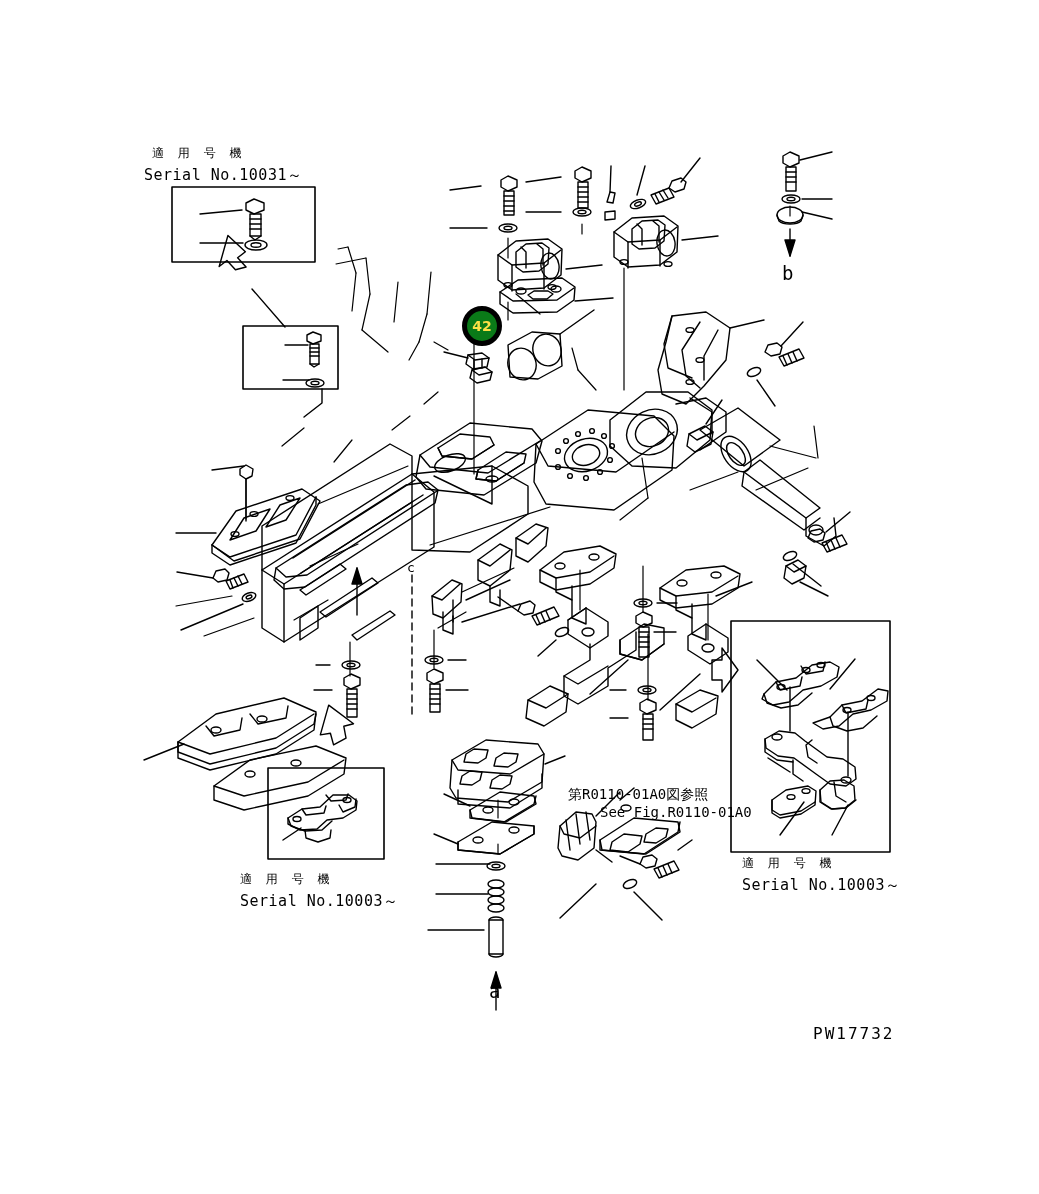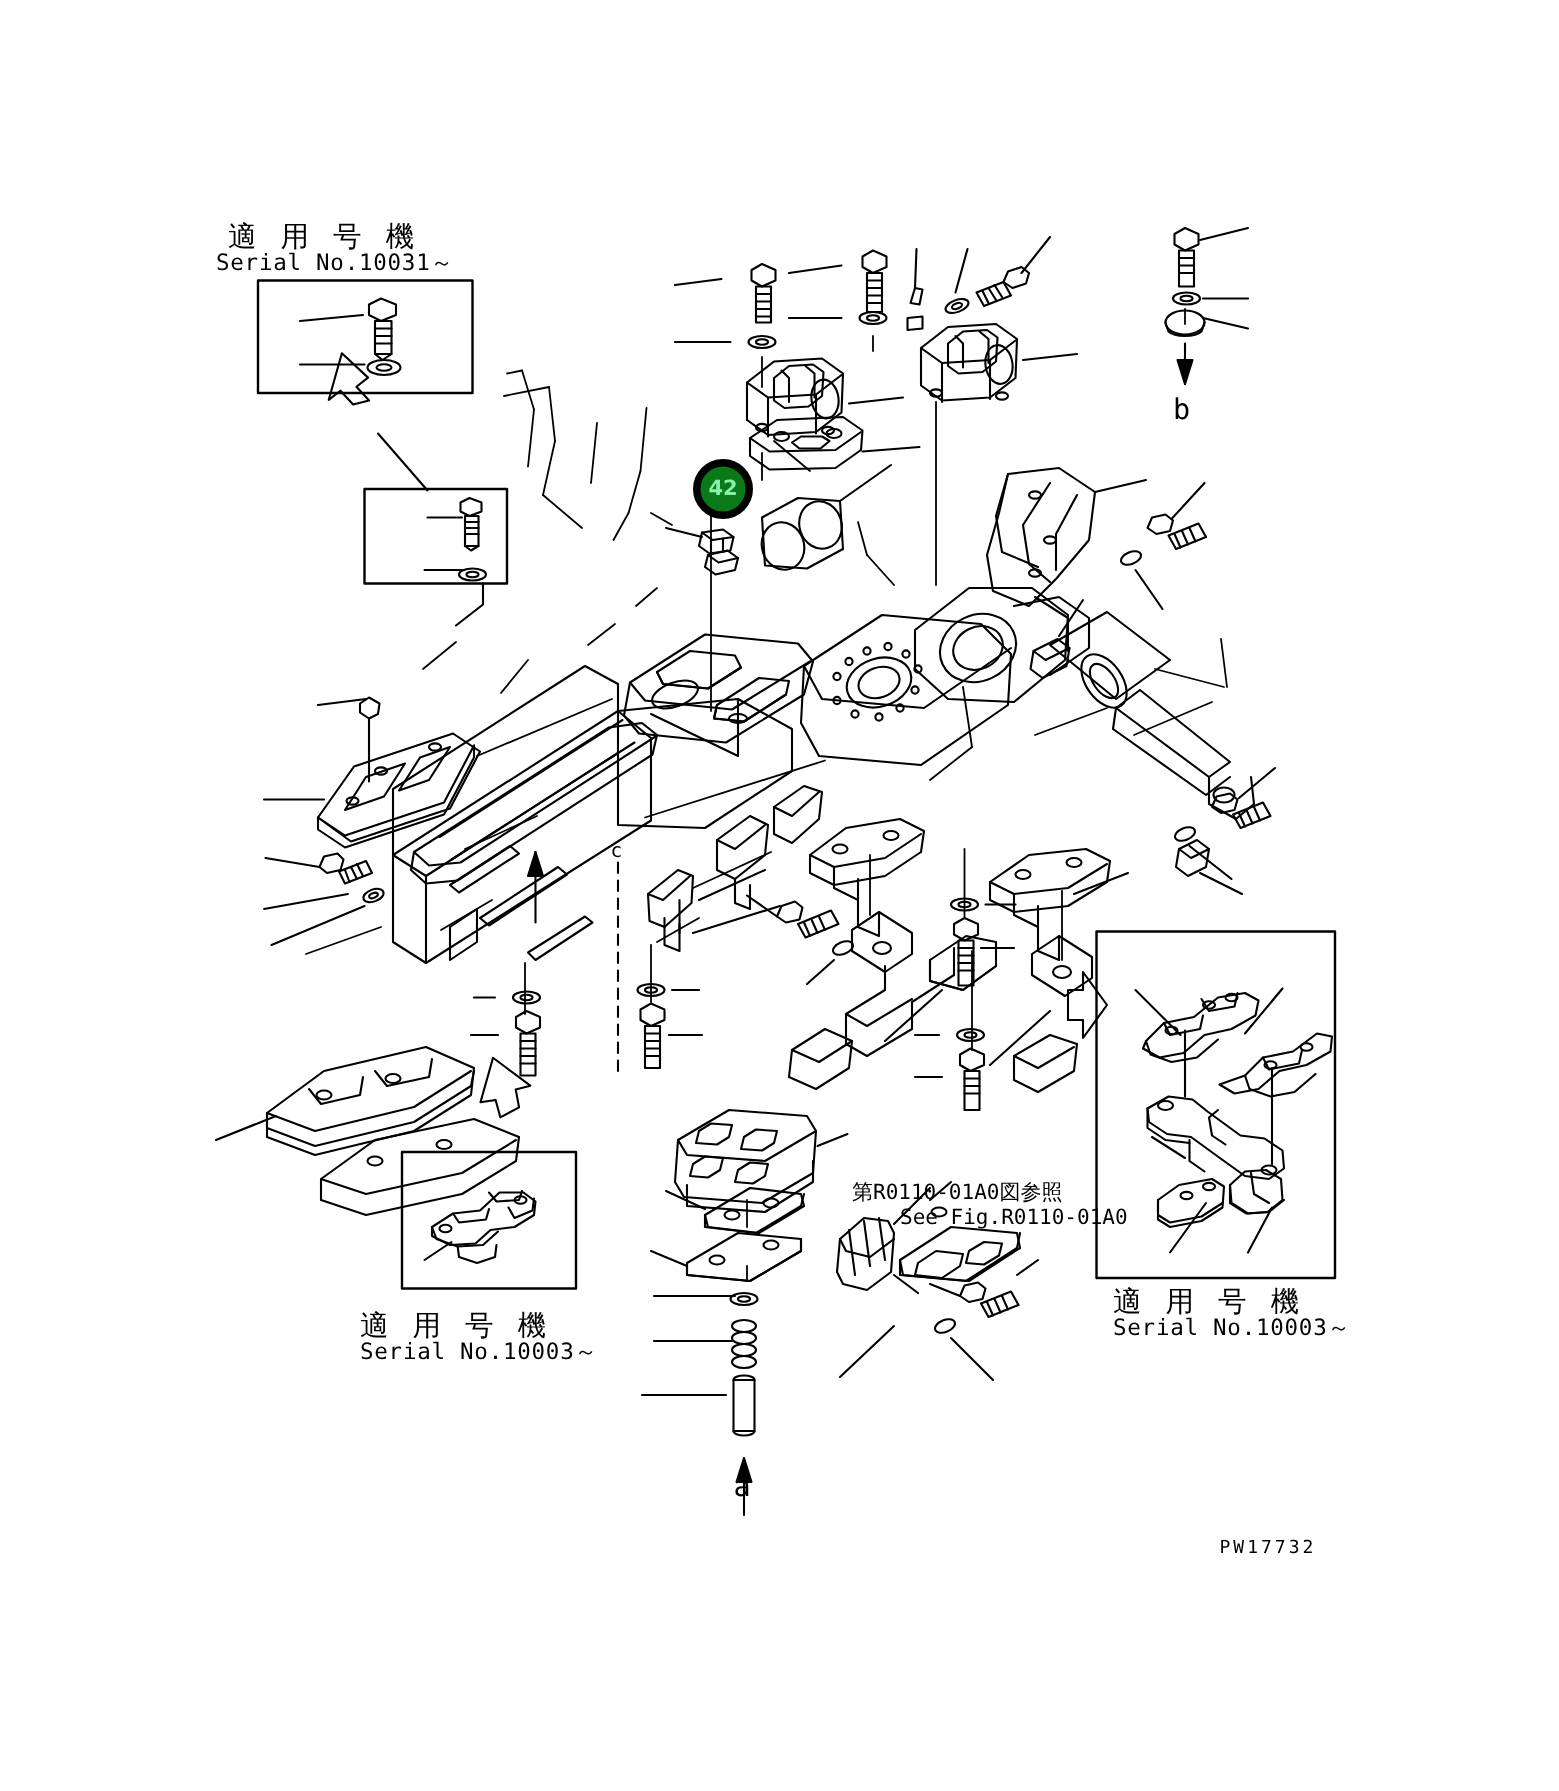--- a/index.html
+++ b/index.html
@@ -27,49 +27,49 @@
   }
   .txt {
     position: absolute;
     white-space: pre;
     color: #000;
     font-family: "DejaVu Sans Mono", "Liberation Mono", monospace;
   }
   .jp {
     font-family: "DejaVu Sans", "Liberation Sans", sans-serif;
     letter-spacing: 5px;
-    font-size: 19px;
+    font-size: 12px;
   }
   .ser {
     font-size: 15px;
     letter-spacing: 0.5px;
   }
   .figref {
     font-size: 14px;
     letter-spacing: 0px;
     margin-top: 34px;
   }
   .ltr {
     font-size: 19px;
   }
   .figcode {
-    font-size: 12px;
+    font-size: 16px;
     letter-spacing: 2px;
   }
   .callout {
     position: absolute;
     border-radius: 50%;
     display: flex;
     align-items: center;
     justify-content: center;
     box-sizing: border-box;
     font-family: "DejaVu Sans", "Liberation Sans", sans-serif;
     font-size: 14px;
     font-weight: bold;
-    color: #86efac;
+    color: #fde047;
   }
 </style>
 </head>
 <body>
 
 <div id="page">
 
   <svg id="diagram" viewBox="0 0 1039 1194" xmlns="http://www.w3.org/2000/svg">
     <rect x="0" y="0" width="1039" height="1194" fill="#ffffff"></rect>
 

